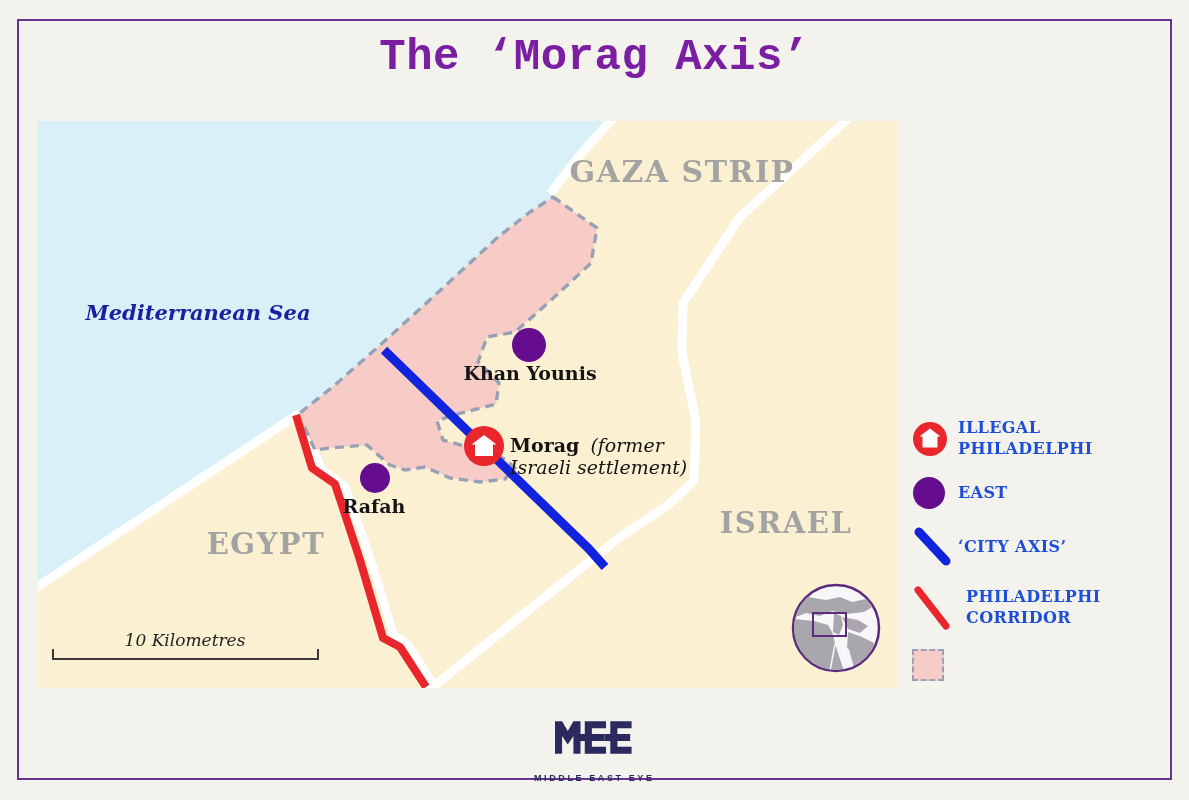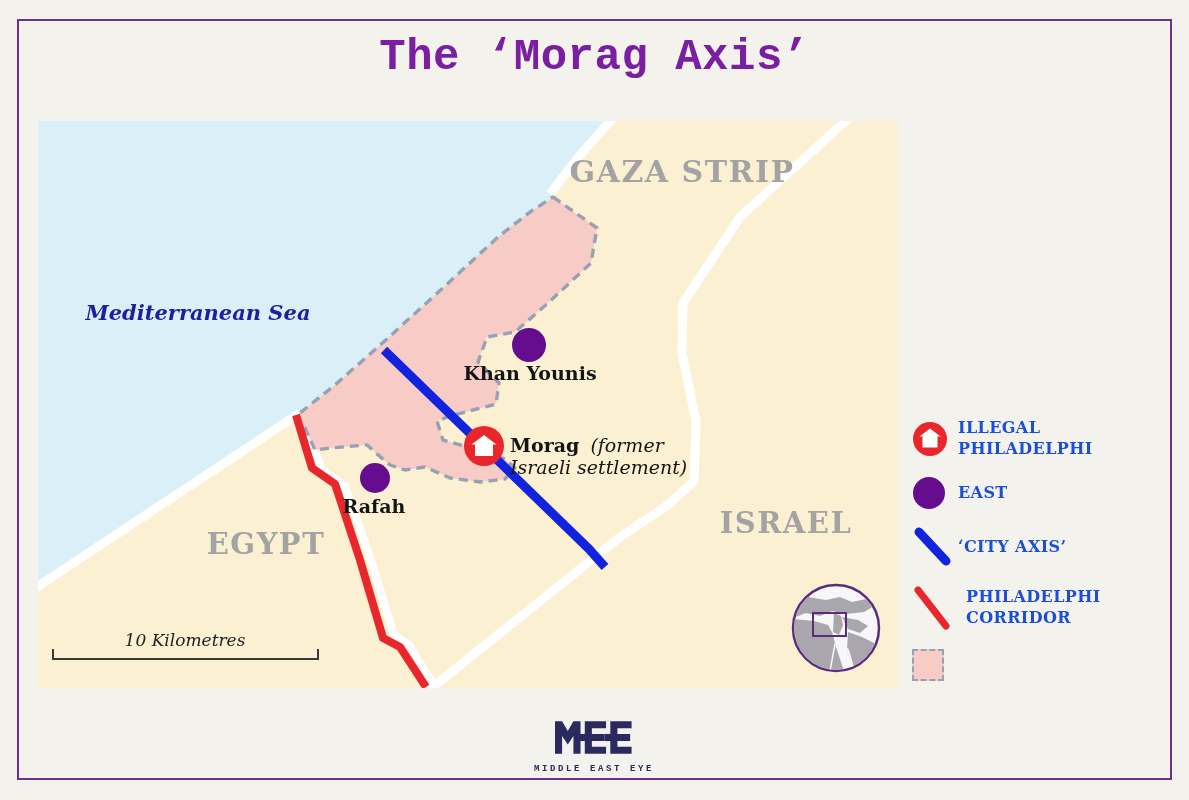--- a/index.html
+++ b/index.html
@@ -35,21 +35,21 @@
   .legend-row .icon-box{width:46px;flex:0 0 46px;display:flex;align-items:center;}
   .legend-label{
     color:#1d4ed8;font-weight:bold;font-size:16px;line-height:1.3;
     letter-spacing:0.4px;font-family:"DejaVu Serif", serif;
   }
   .zone-swatch{width:28px;height:28px;background:#f8ccc6;border:2px dashed #97a0b4;}
 
   
   .footer-logo{position:absolute;left:534px;top:721px;width:120px;text-align:center;}
   .logo-subtext{
-    margin-top:6px;color:#2b2a5e;font-family:Liberation Mono, monospace;
+    margin-top:15px;color:#2b2a5e;font-family:Liberation Sans, sans-serif;
     font-weight:bold;font-size:9px;letter-spacing:2.6px;white-space:nowrap;
   }
 </style>
 </head>
 <body>
 
 <div class="card-border"></div>
 
 <div class="page-title">The ‘Morag Axis’</div>
 

